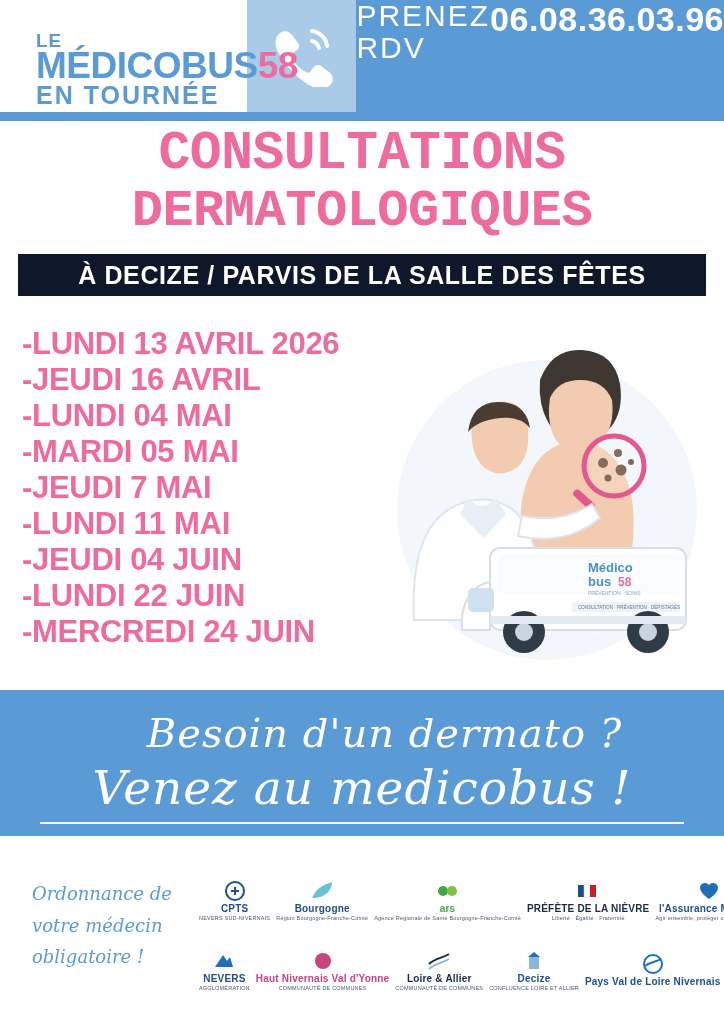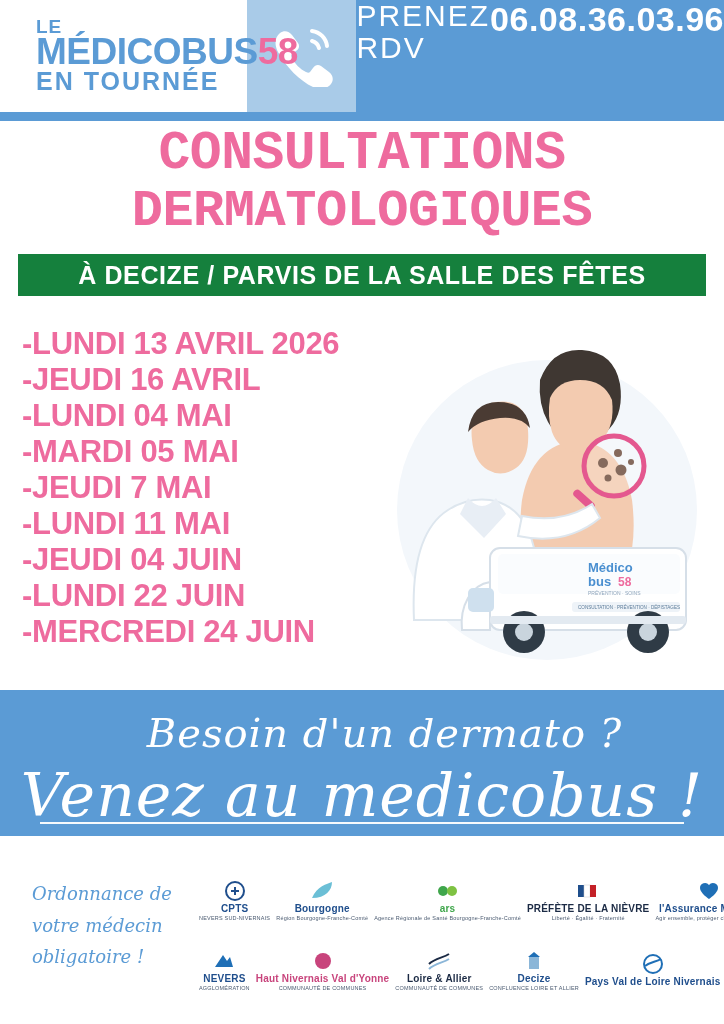--- a/index.html
+++ b/index.html
@@ -29,20 +29,21 @@
     top: 0; left: 0;
     width: 724px;
     height: 112px;
     display: flex;
   }
   .header-left {
     width: 296px;
     height: 112px;
     background: #ffffff;
     position: relative;
+    margin-top: 14px;
   }
   .logo-block {
     position: absolute;
     left: 36px;
     top: 18px;
     line-height: 0.92;
   }
   .logo-line1 {
     font-size: 19px;
     font-weight: bold;
@@ -124,21 +125,21 @@
     font-size: 52px;
     margin-top: 5px;
   }
 
   .subtitle-bar {
     position: absolute;
     top: 254px;
     left: 18px;
     width: 688px;
     height: 42px;
-    background: #15803d;
+    background: #0f172a;
     color: #ffffff;
     display: flex;
     align-items: center;
     justify-content: center;
     font-size: 25px;
     font-weight: bold;
     letter-spacing: 0.6px;
   }
 
   
@@ -182,21 +183,21 @@
     text-align: center;
     color: #ffffff;
   }
   .script-1 {
     font-size: 40px;
     margin-top: 20px;
     letter-spacing: 1px;
     padding-left: 45px;
   }
   .script-2 {
-    font-size: 60px;
+    font-size: 47px;
     margin-top: 4px;
     letter-spacing: 1px;
   }
   .band-rule {
     position: absolute;
     left: 40px;
     top: 132px;
     width: 644px;
     height: 2px;
     background: #ffffff;

